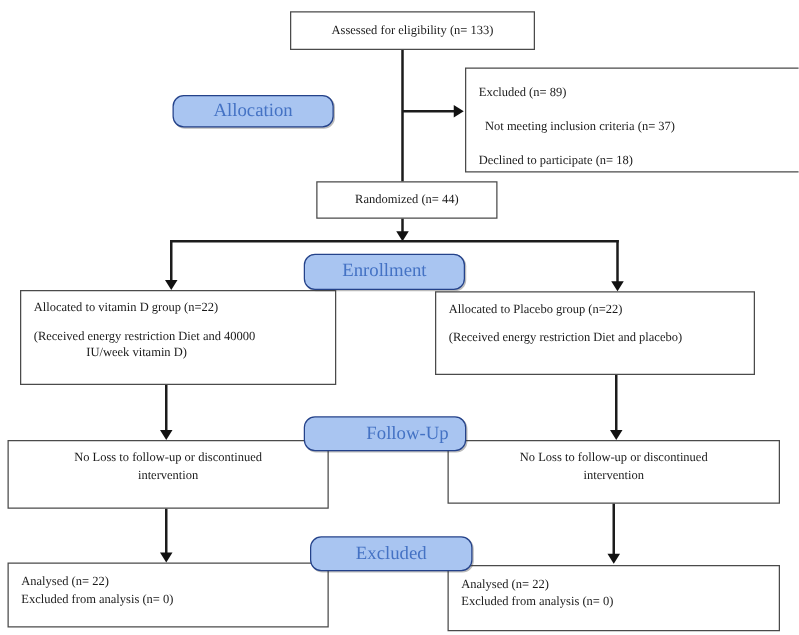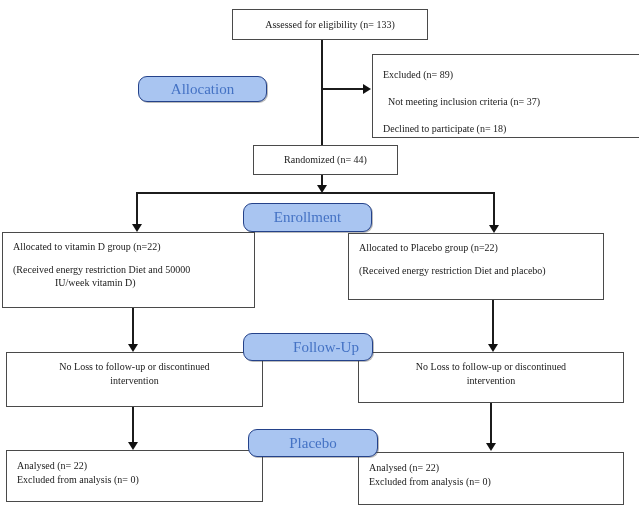--- a/index.html
+++ b/index.html
@@ -53,23 +53,23 @@
   </div>
 
   <div class="fbox center" style="left:253px;top:145px;width:145px;height:30px;">
     <span>Randomized (n= 44)</span>
   </div>
 
   <div class="stage" style="left:243px;top:203px;width:129px;height:29px;">
     <span>Enrollment</span>
   </div>
 
-  <div class="fbox pad" style="left:2px;top:232px;width:253px;height:76px;">
+  <div class="fbox pad" style="left:16px;top:232px;width:253px;height:76px;">
     <div class="gap">Allocated to vitamin D group (n=22)</div>
-    <div>(Received energy restriction Diet and 50000</div>
+    <div>(Received energy restriction Diet and 40000</div>
     <div class="indent">IU/week vitamin D)</div>
   </div>
 
   <div class="fbox pad" style="left:348px;top:233px;width:256px;height:67px;">
     <div class="gap">Allocated to Placebo group (n=22)</div>
     <div>(Received energy restriction Diet and placebo)</div>
   </div>
 
   <div class="stage" style="left:243px;top:333px;width:130px;height:28px;padding-left:36px;">
     <span>Follow-Up</span>
@@ -79,21 +79,21 @@
     <div>No Loss to follow-up or discontinued</div>
     <div>intervention</div>
   </div>
 
   <div class="fbox" style="left:358px;top:352px;width:266px;height:51px;text-align:center;padding-top:7px;">
     <div>No Loss to follow-up or discontinued</div>
     <div>intervention</div>
   </div>
 
   <div class="stage" style="left:248px;top:429px;width:130px;height:28px;">
-    <span>Placebo</span>
+    <span>Excluded</span>
   </div>
 
   <div class="fbox" style="left:6px;top:450px;width:257px;height:52px;padding:8px 6px 0 10px;">
     <div>Analysed (n= 22)</div>
     <div>Excluded from analysis (n= 0)</div>
   </div>
 
   <div class="fbox" style="left:358px;top:452px;width:266px;height:53px;padding:8px 6px 0 10px;">
     <div>Analysed (n= 22)</div>
     <div>Excluded from analysis (n= 0)</div>

